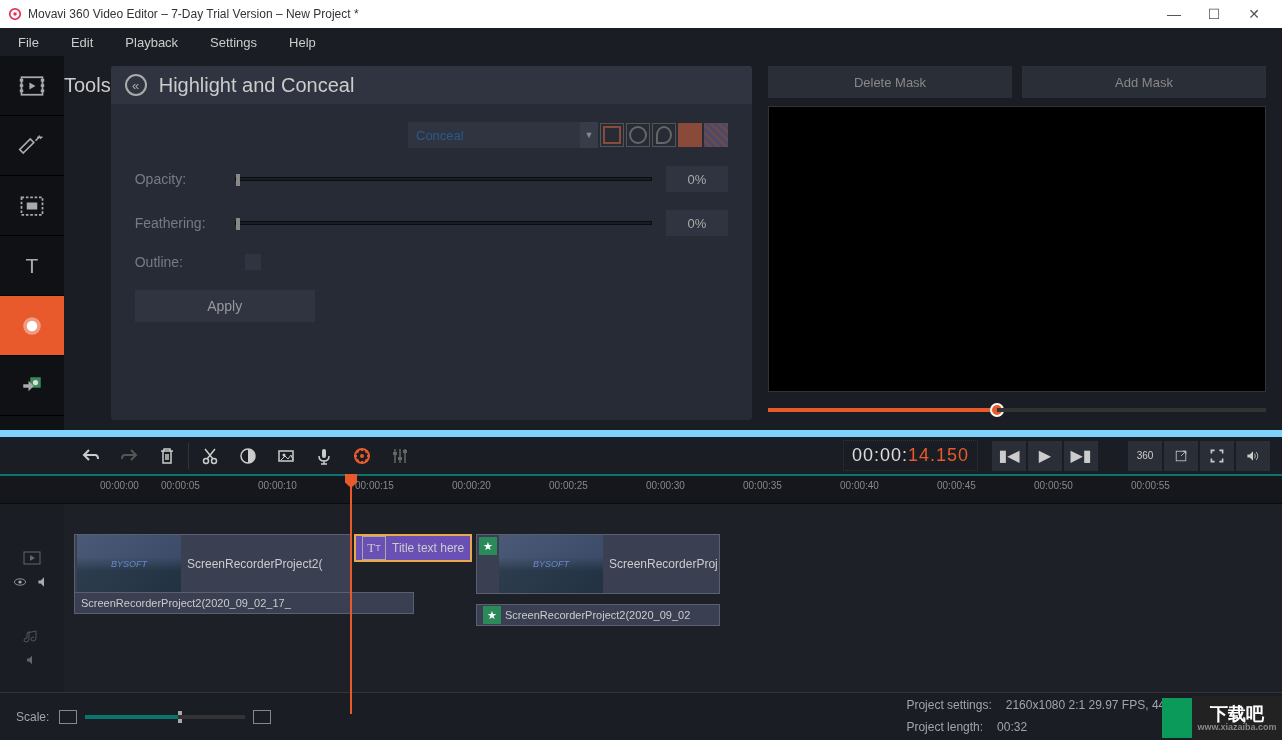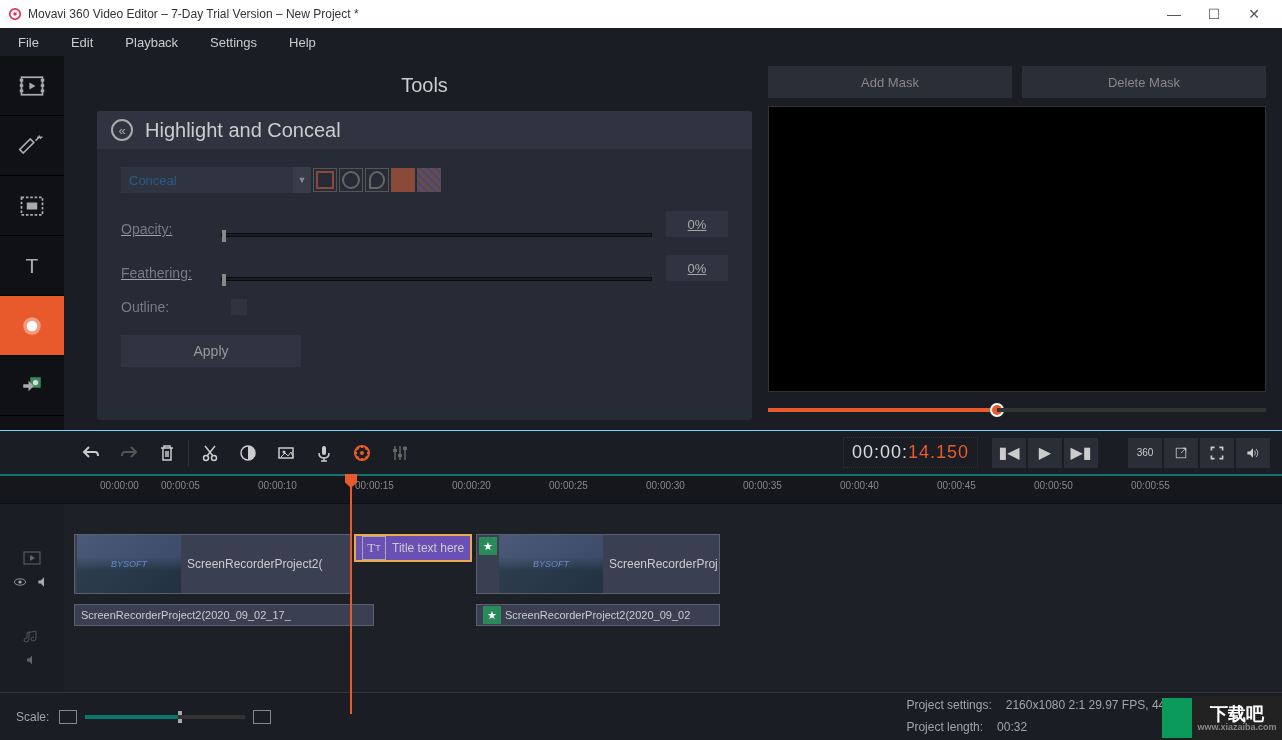--- a/index.html
+++ b/index.html
@@ -10,54 +10,54 @@
 .titlebar-title { flex: 1; }
 .win-controls { display: flex; gap: 0; }
 .win-btn { width: 40px; height: 28px; display: flex; align-items: center; justify-content: center; font-size: 14px; color: #555; cursor: pointer; }
 .menubar { background: #1a1d23; height: 28px; display: flex; align-items: center; padding: 0 8px; gap: 12px; font-size: 13px; }
 .menu-item { padding: 4px 10px; cursor: pointer; color: #ccc; }
 .main-area { display: flex; height: 374px; }
 .left-sidebar { width: 64px; background: #0f1115; display: flex; flex-direction: column; }
 .sidebar-btn { width: 64px; height: 60px; display: flex; align-items: center; justify-content: center; cursor: pointer; border-bottom: 1px solid #000; }
 .sidebar-btn.active { background: #e85a2c; }
 .sidebar-btn svg { width: 28px; height: 28px; }
-.tools-panel { flex: 1; padding: 10px 10px 10px 33px; display: flex; flex-direction: column; }
+.tools-panel { flex: 1; padding: 10px 10px 10px 0; display: flex; flex-direction: row; }
 .tools-title { font-size: 20px; color: #ccc; text-align: center; padding: 8px 0 14px; font-weight: 300; }
 .tools-box { background: #272b35; border-radius: 3px; padding: 0 0 18px 0; flex: 1; }
 .tools-header { background: #2f3440; height: 38px; display: flex; align-items: center; padding: 0 14px; border-radius: 3px 3px 0 0; }
 .back-btn { width: 22px; height: 22px; border: 2px solid #aaa; border-radius: 50%; display: flex; align-items: center; justify-content: center; margin-right: 12px; cursor: pointer; }
 .back-btn::before { content: "«"; color: #aaa; font-size: 13px; line-height: 1; }
 .tools-header-title { font-size: 20px; color: #ccc; }
 .tools-content { padding: 18px 24px 0; }
-.tool-row { display: flex; align-items: center; margin-bottom: 18px; gap: 2px; }
+.tool-row { display: flex; align-items: center; margin-bottom: 18px; gap: 2px; justify-content: flex-end; }
 .dropdown { background: #2f3440; height: 26px; width: 190px; display: flex; align-items: center; padding: 0 8px; font-size: 13px; color: #2a5a8a; position: relative; }
 .dropdown-arrow { position: absolute; right: 0; width: 18px; height: 26px; background: #373c48; display: flex; align-items: center; justify-content: center; font-size: 9px; color: #888; }
 .shape-btn { width: 24px; height: 24px; border: 1px solid #555; display: flex; align-items: center; justify-content: center; cursor: pointer; }
 .shape-btn.sq::before { content: ""; width: 14px; height: 14px; border: 2px solid #8a4a3a; }
 .shape-btn.ci::before { content: ""; width: 14px; height: 14px; border: 2px solid #666; border-radius: 50%; }
 .shape-btn.dr::before { content: ""; width: 12px; height: 14px; border: 2px solid #666; border-radius: 50% 50% 50% 0; }
 .shape-btn.fill { background: #8a4a3a; border: none; }
 .shape-btn.px { background: linear-gradient(45deg, #4a4a6a 25%, #6a4a4a 25%, #6a4a4a 50%, #4a4a6a 50%, #4a4a6a 75%, #6a4a4a 75%); background-size: 8px 8px; border: none; }
-.slider-row { display: flex; align-items: flex-end; margin-bottom: 18px; text-decoration: underline; }
+.slider-row { display: flex; align-items: center; margin-bottom: 18px; }
 .slider-label { width: 100px; font-size: 14px; color: #757b88; }
 .slider-track { flex: 1; height: 4px; background: #1a1d23; border: 1px solid #0a0c0f; position: relative; margin-right: 14px; }
 .slider-thumb { position: absolute; left: 0; top: -4px; width: 4px; height: 12px; background: #888; }
 .slider-value { width: 62px; height: 26px; background: #2f3440; display: flex; align-items: center; justify-content: center; font-size: 13px; color: #aaa; }
 .outline-row { display: flex; align-items: flex-end; margin-bottom: 20px; }
 .checkbox { width: 16px; height: 16px; background: #2f3440; margin-left: 10px; cursor: pointer; }
 .apply-btn { width: 180px; height: 32px; background: #2f3440; display: flex; align-items: center; justify-content: center; font-size: 14px; color: #999; cursor: pointer; }
 .preview-panel { width: 520px; padding: 10px 16px 10px 6px; display: flex; flex-direction: column; }
 .mask-buttons { display: flex; gap: 10px; margin-bottom: 8px; }
 .mask-btn { flex: 1; height: 32px; background: #2a2e37; display: flex; align-items: center; justify-content: center; font-size: 13px; color: #888; cursor: pointer; }
 .preview-video { flex: 1; background: #000; border: 1px solid #333; }
 .preview-slider { height: 20px; display: flex; align-items: center; margin-top: 8px; }
 .preview-track { flex: 1; height: 4px; background: #e85a2c; position: relative; }
 .preview-track::after { content: ""; position: absolute; left: 46%; right: 0; height: 4px; background: #333; }
 .preview-thumb { position: absolute; left: 46%; top: -5px; width: 14px; height: 14px; background: #e85a2c; border: 2px solid #fff; border-radius: 50%; margin-left: -7px; }
-.toolbar-row { height: 44px; background: #1a1d23; display: flex; align-items: center; padding: 0 12px 0 76px; border-top: 1px solid #7dd3fc; }
+.toolbar-row { height: 44px; background: #1a1d23; display: flex; align-items: center; padding: 0 12px 0 76px; border-top: 7px solid #7dd3fc; }
 .tb-group { display: flex; gap: 8px; align-items: center; }
 .tb-btn { width: 30px; height: 30px; display: flex; align-items: center; justify-content: center; cursor: pointer; color: #999; }
 .tb-btn svg { width: 20px; height: 20px; }
 .tb-sep { width: 1px; height: 26px; background: #333; margin: 0 6px; }
 .tb-spacer { flex: 1; }
 .timecode { font-family: monospace; font-size: 18px; letter-spacing: 1px; display: flex; align-items: center; border: 1px dotted #333; padding: 4px 8px; margin-right: 14px; }
 .tc-white { color: #ddd; }
 .tc-orange { color: #e85a2c; }
 .play-controls { display: flex; gap: 2px; margin-right: 30px; }
 .pc-btn { width: 34px; height: 30px; background: #2a2e37; display: flex; align-items: center; justify-content: center; cursor: pointer; color: #ccc; }
@@ -203,22 +203,22 @@
           <div class="slider-label">Outline:</div>
           <div class="checkbox"></div>
         </div>
         <div class="apply-btn">Apply</div>
       </div>
     </div>
   </div>
 
   <div class="preview-panel">
     <div class="mask-buttons">
+      <div class="mask-btn">Delete Mask</div>
       <div class="mask-btn">Add Mask</div>
-      <div class="mask-btn">Delete Mask</div>
     </div>
     <div class="preview-video"></div>
     <div class="preview-slider">
       <div class="preview-track">
           <div class="preview-thumb"></div>
         </div>
     </div>
   </div>
 </div>
 
@@ -369,21 +369,21 @@
       <span>Title text here</span>
     </div>
     <div class="clip" style="left:412px;width:244px;top:30px">
       <div class="star-badge">★</div>
       <div class="clip-thumb" style="margin-left:22px">
           <span class="clip-thumb-text">BYSOFT</span>
         </div>
       <span>ScreenRecorderProj</span>
     </div>
 
-    <div class="clip clip-audio" style="left:10px;width:300px;top:100px">
+    <div class="clip clip-audio" style="left:10px;width:340px;top:88px">
       <span>ScreenRecorderProject2(2020_09_02_17_</span>
     </div>
     <div class="clip clip-audio" style="left:412px;width:244px;top:100px;position:absolute">
       <div class="star-badge" style="position:static;margin-right:4px">★</div>
       <span>ScreenRecorderProject2(2020_09_02</span>
     </div>
   </div>
 </div>
 
 <div class="bottom-row">

